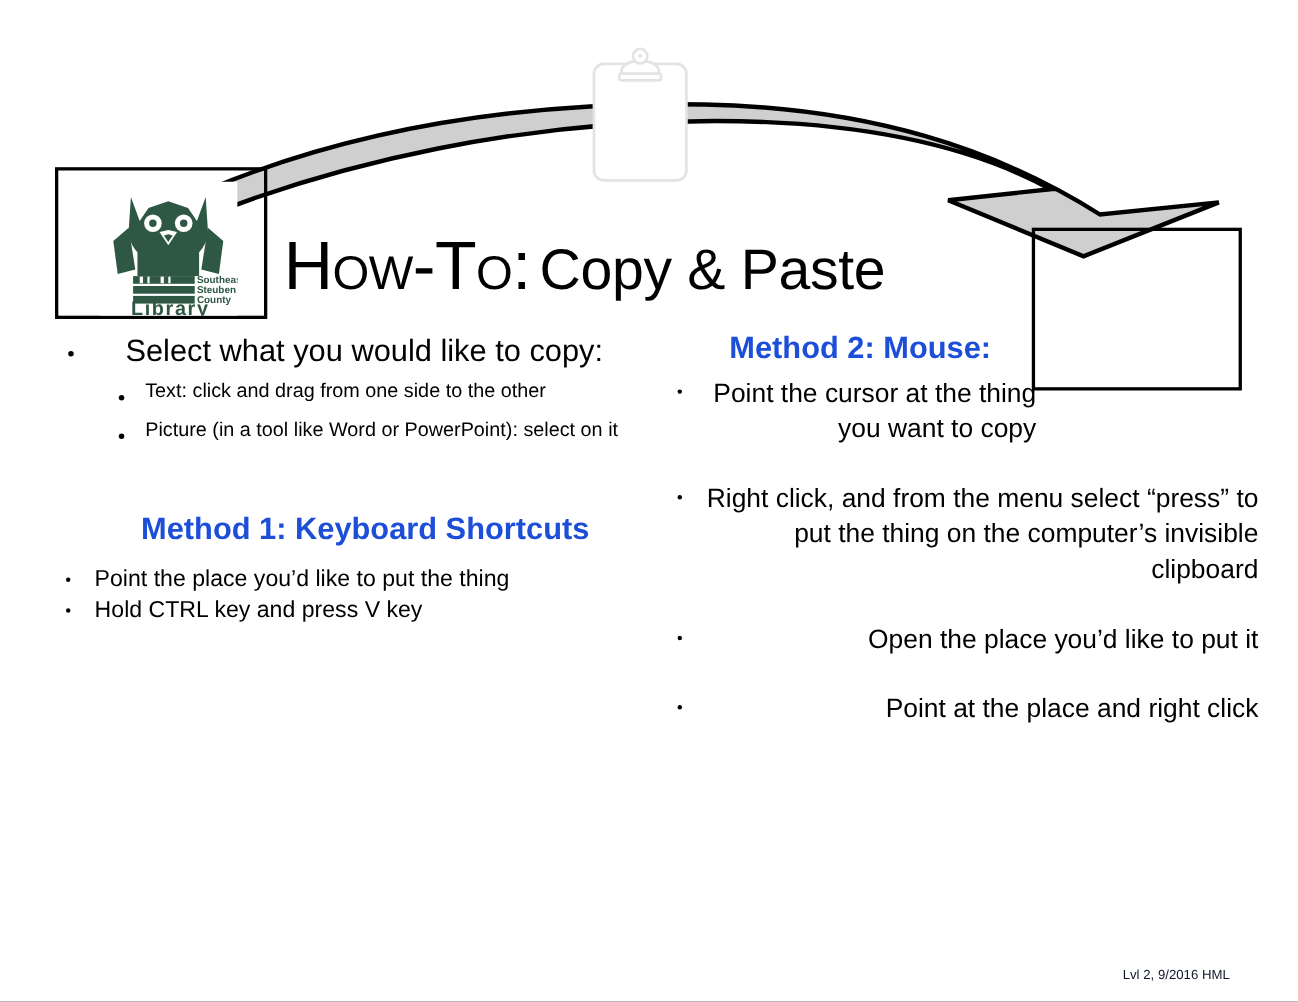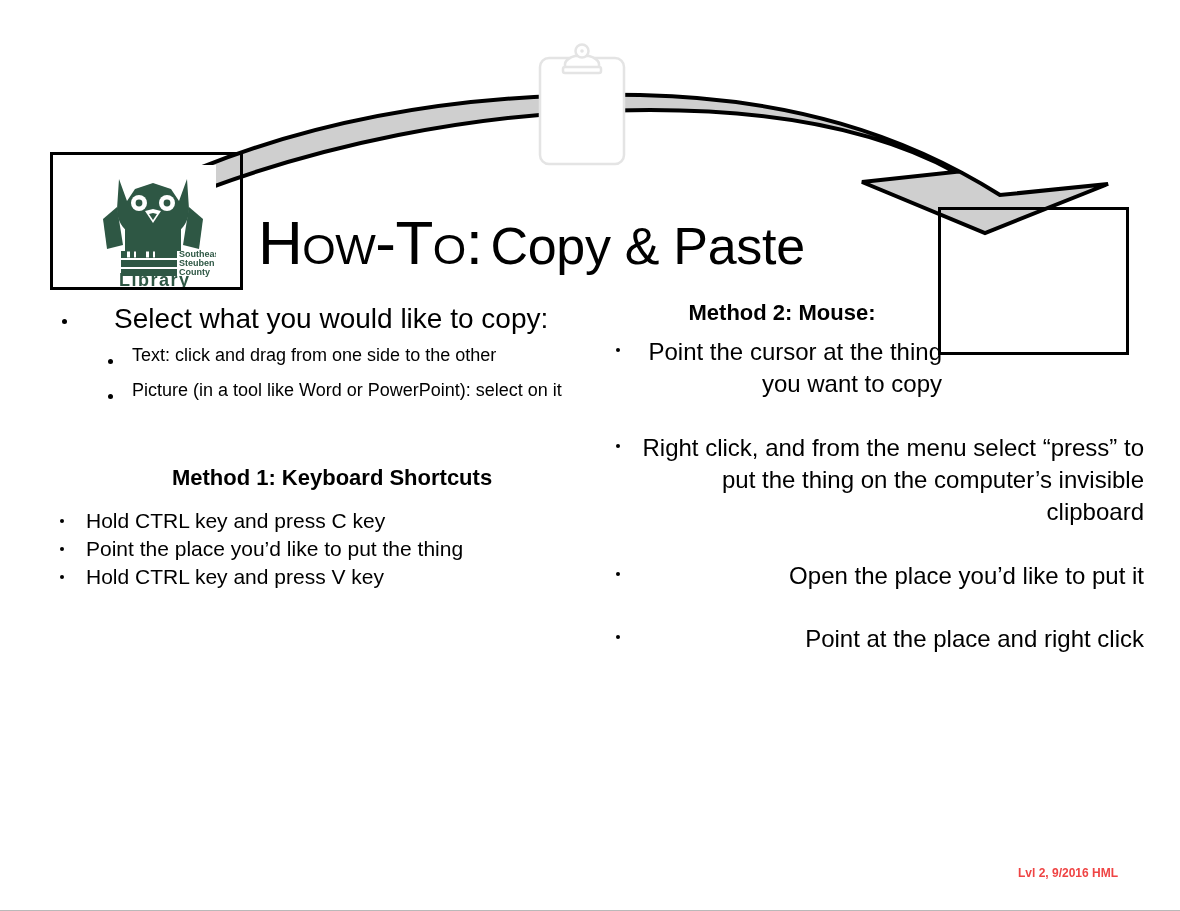--- a/index.html
+++ b/index.html
@@ -102,24 +102,24 @@
   
   .column {
     position: absolute;
     color: #000000;
   }
   #col-left  { left: 48px;  top: 300px; width: 560px; }
   #col-right { left: 604px; top: 300px; width: 540px; }
 
   .method-head {
     font-weight: 700;
-    font-size: 22px;
+    font-size: 28px;
     text-align: center;
     margin: 0;
-    color: #000000;
+    color: #1d4ed8;
   }
   #col-left .method-head { padding-left: 8px; }
   #col-right .method-head { padding-right: 184px; text-align: center; }
 
   ul.bullets {
     list-style: none;
     margin: 0;
     padding: 0;
   }
   ul.bullets > li {
@@ -179,24 +179,24 @@
   }
 
   #col-left .steps > li { font-size: 21px; }
   #col-right .steps > li { font-size: 24px; margin-bottom: 32px; text-align: right; }
   #col-right .steps > li.narrow { width: 300px; }
 
   
   #footer {
     position: absolute;
     right: 62px;
-    bottom: 30px;
+    bottom: 17px;
     font-size: 12px;
-    font-weight: 700;
-    color: #ef4444;
+    font-weight: 400;
+    color: #0f172a;
     white-space: nowrap;
   }
 </style>
 </head>
 <body>
 
 <div id="slide">
 
   <svg id="arrow-layer" viewBox="0 0 1180 911" xmlns="http://www.w3.org/2000/svg">
     <path d="M 150 190
@@ -273,21 +273,20 @@
           <li>Picture (in a tool like Word or PowerPoint): select on it</li>
         </ul>
       </li>
     </ul>
 
     <div style="height:52px"></div>
 
     <p class="method-head">Method 1: Keyboard Shortcuts</p>
 
     <ul class="bullets steps" style="margin-top:16px;">
-      <li>Hold CTRL key and press C key</li>
       <li>Point the place you’d like to put the thing</li>
       <li>Hold CTRL key and press V key</li>
     </ul>
   </div>
 
   <div class="column" id="col-right">
     <p class="method-head" style="margin-bottom:10px;">Method 2: Mouse:</p>
 
     <ul class="bullets steps">
       <li class="narrow">Point the cursor at the thing you want to copy</li>

